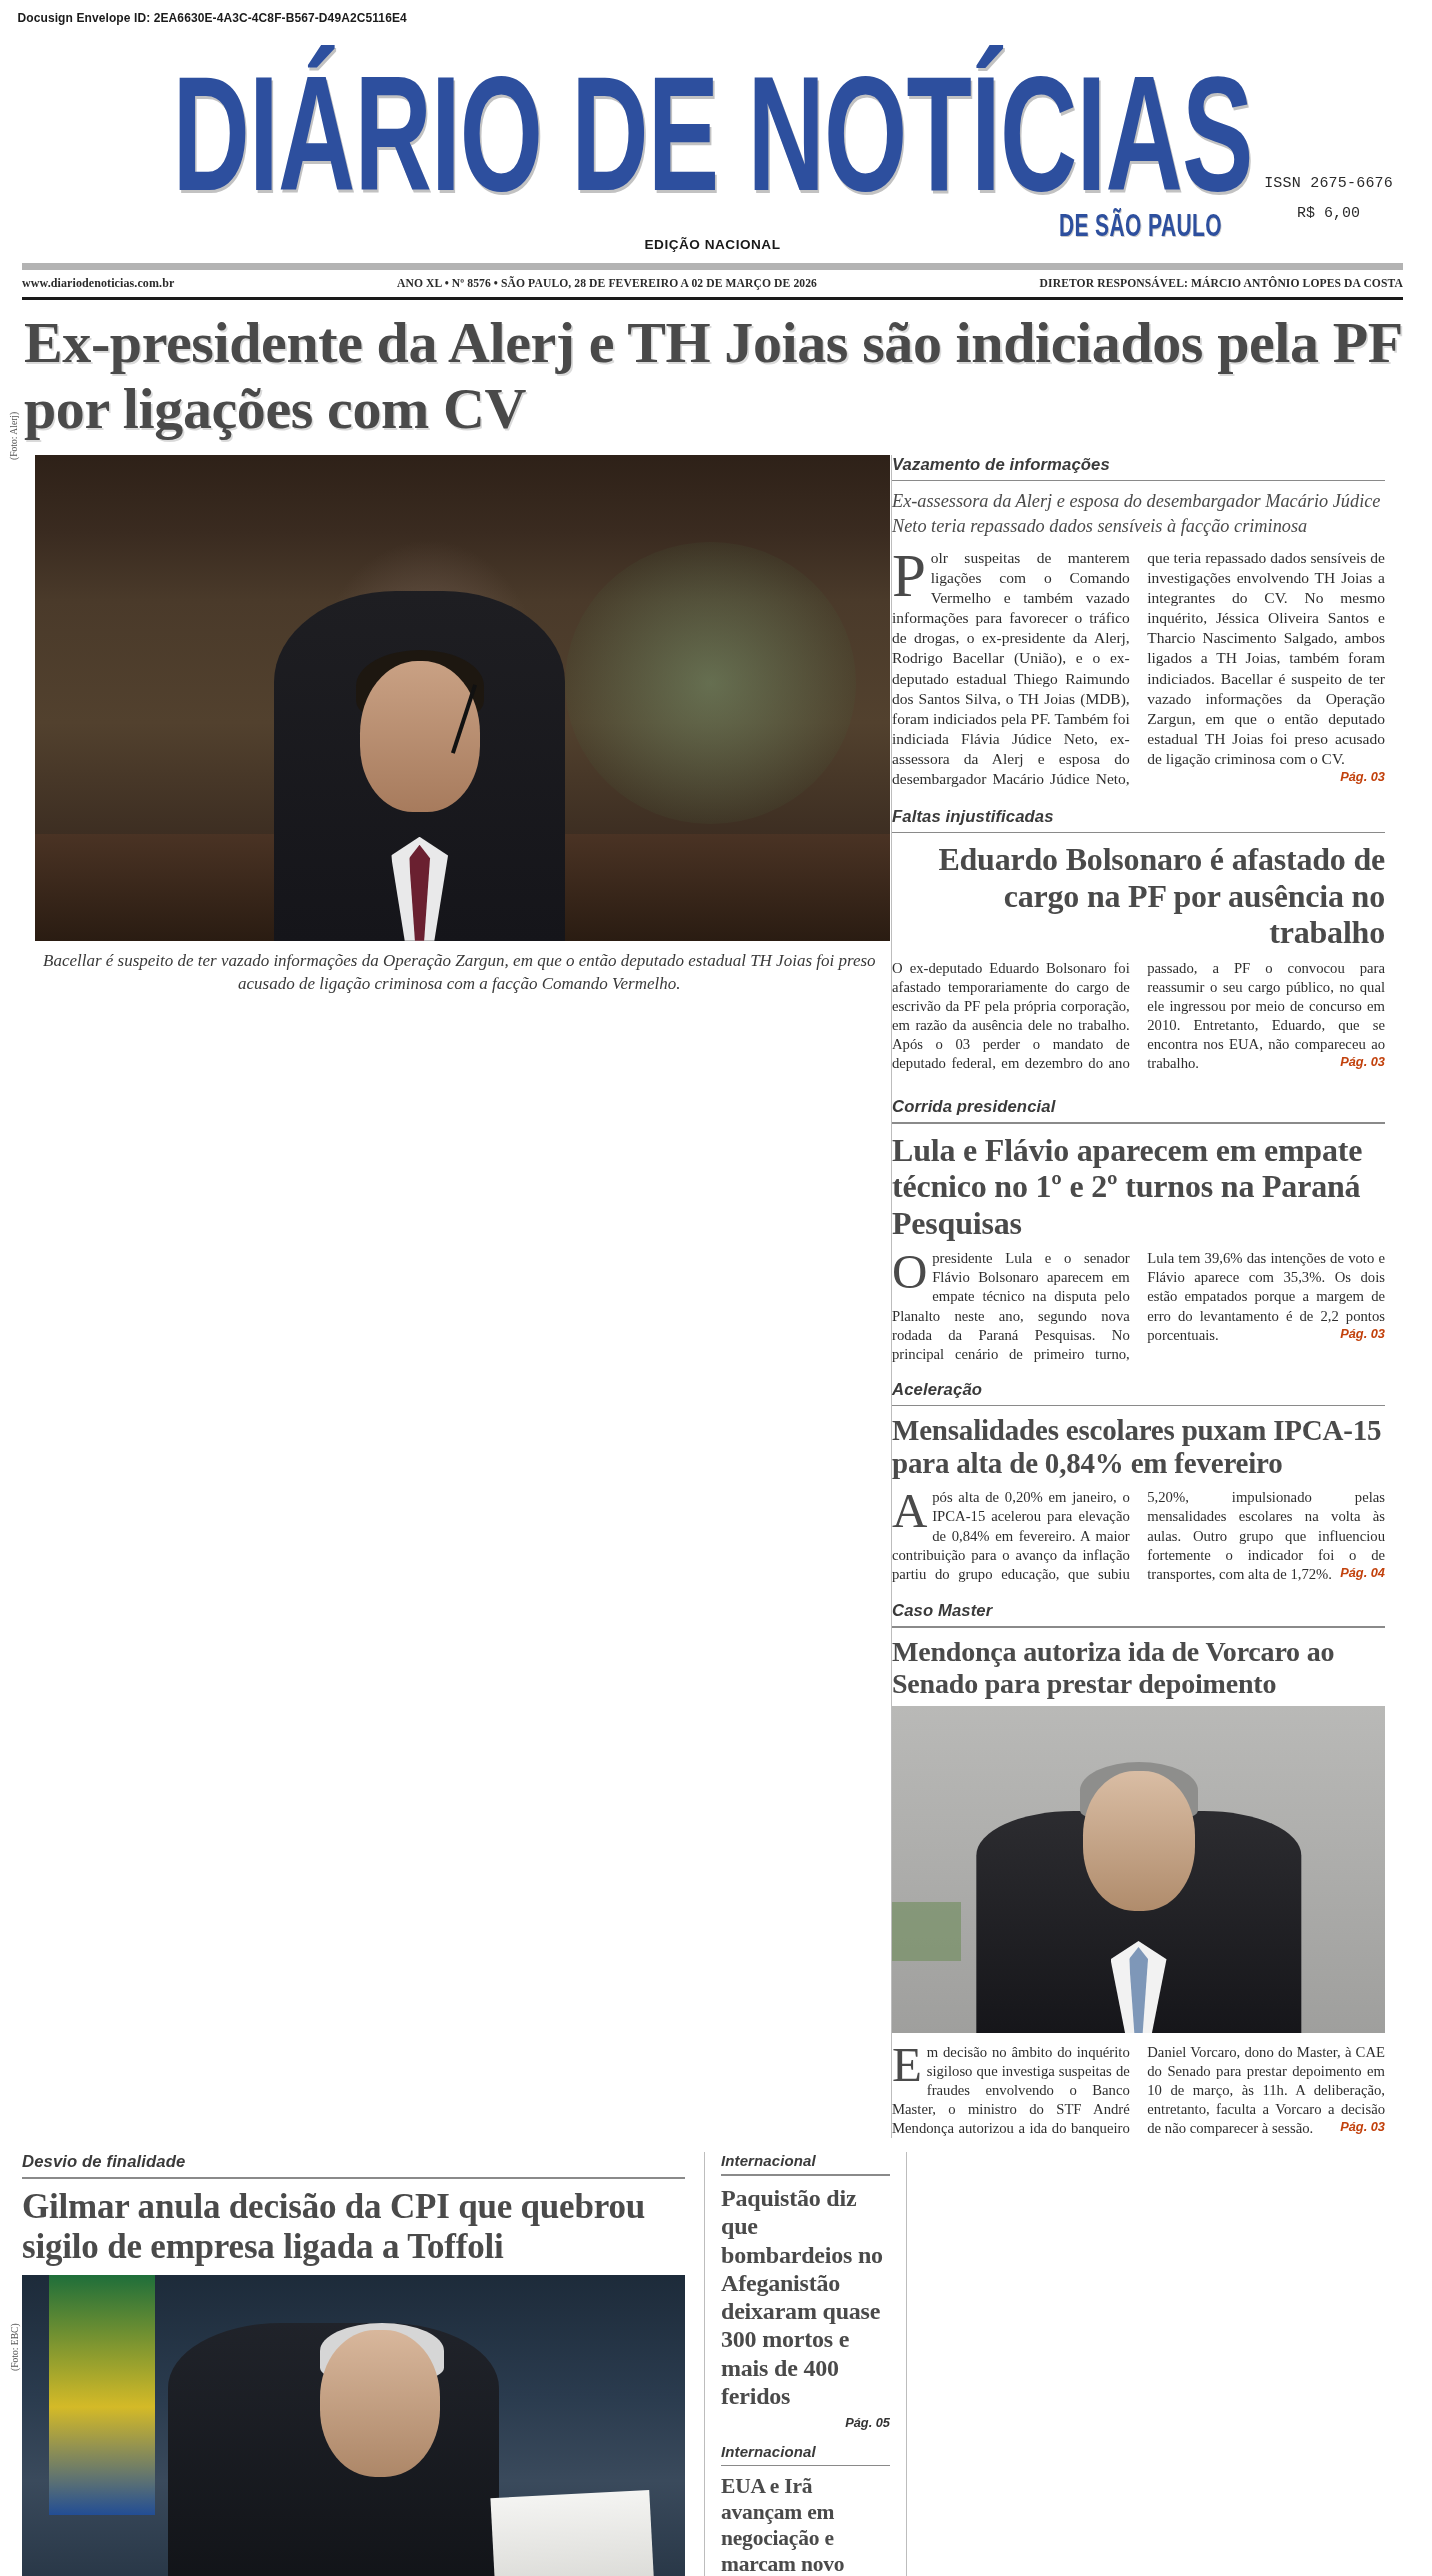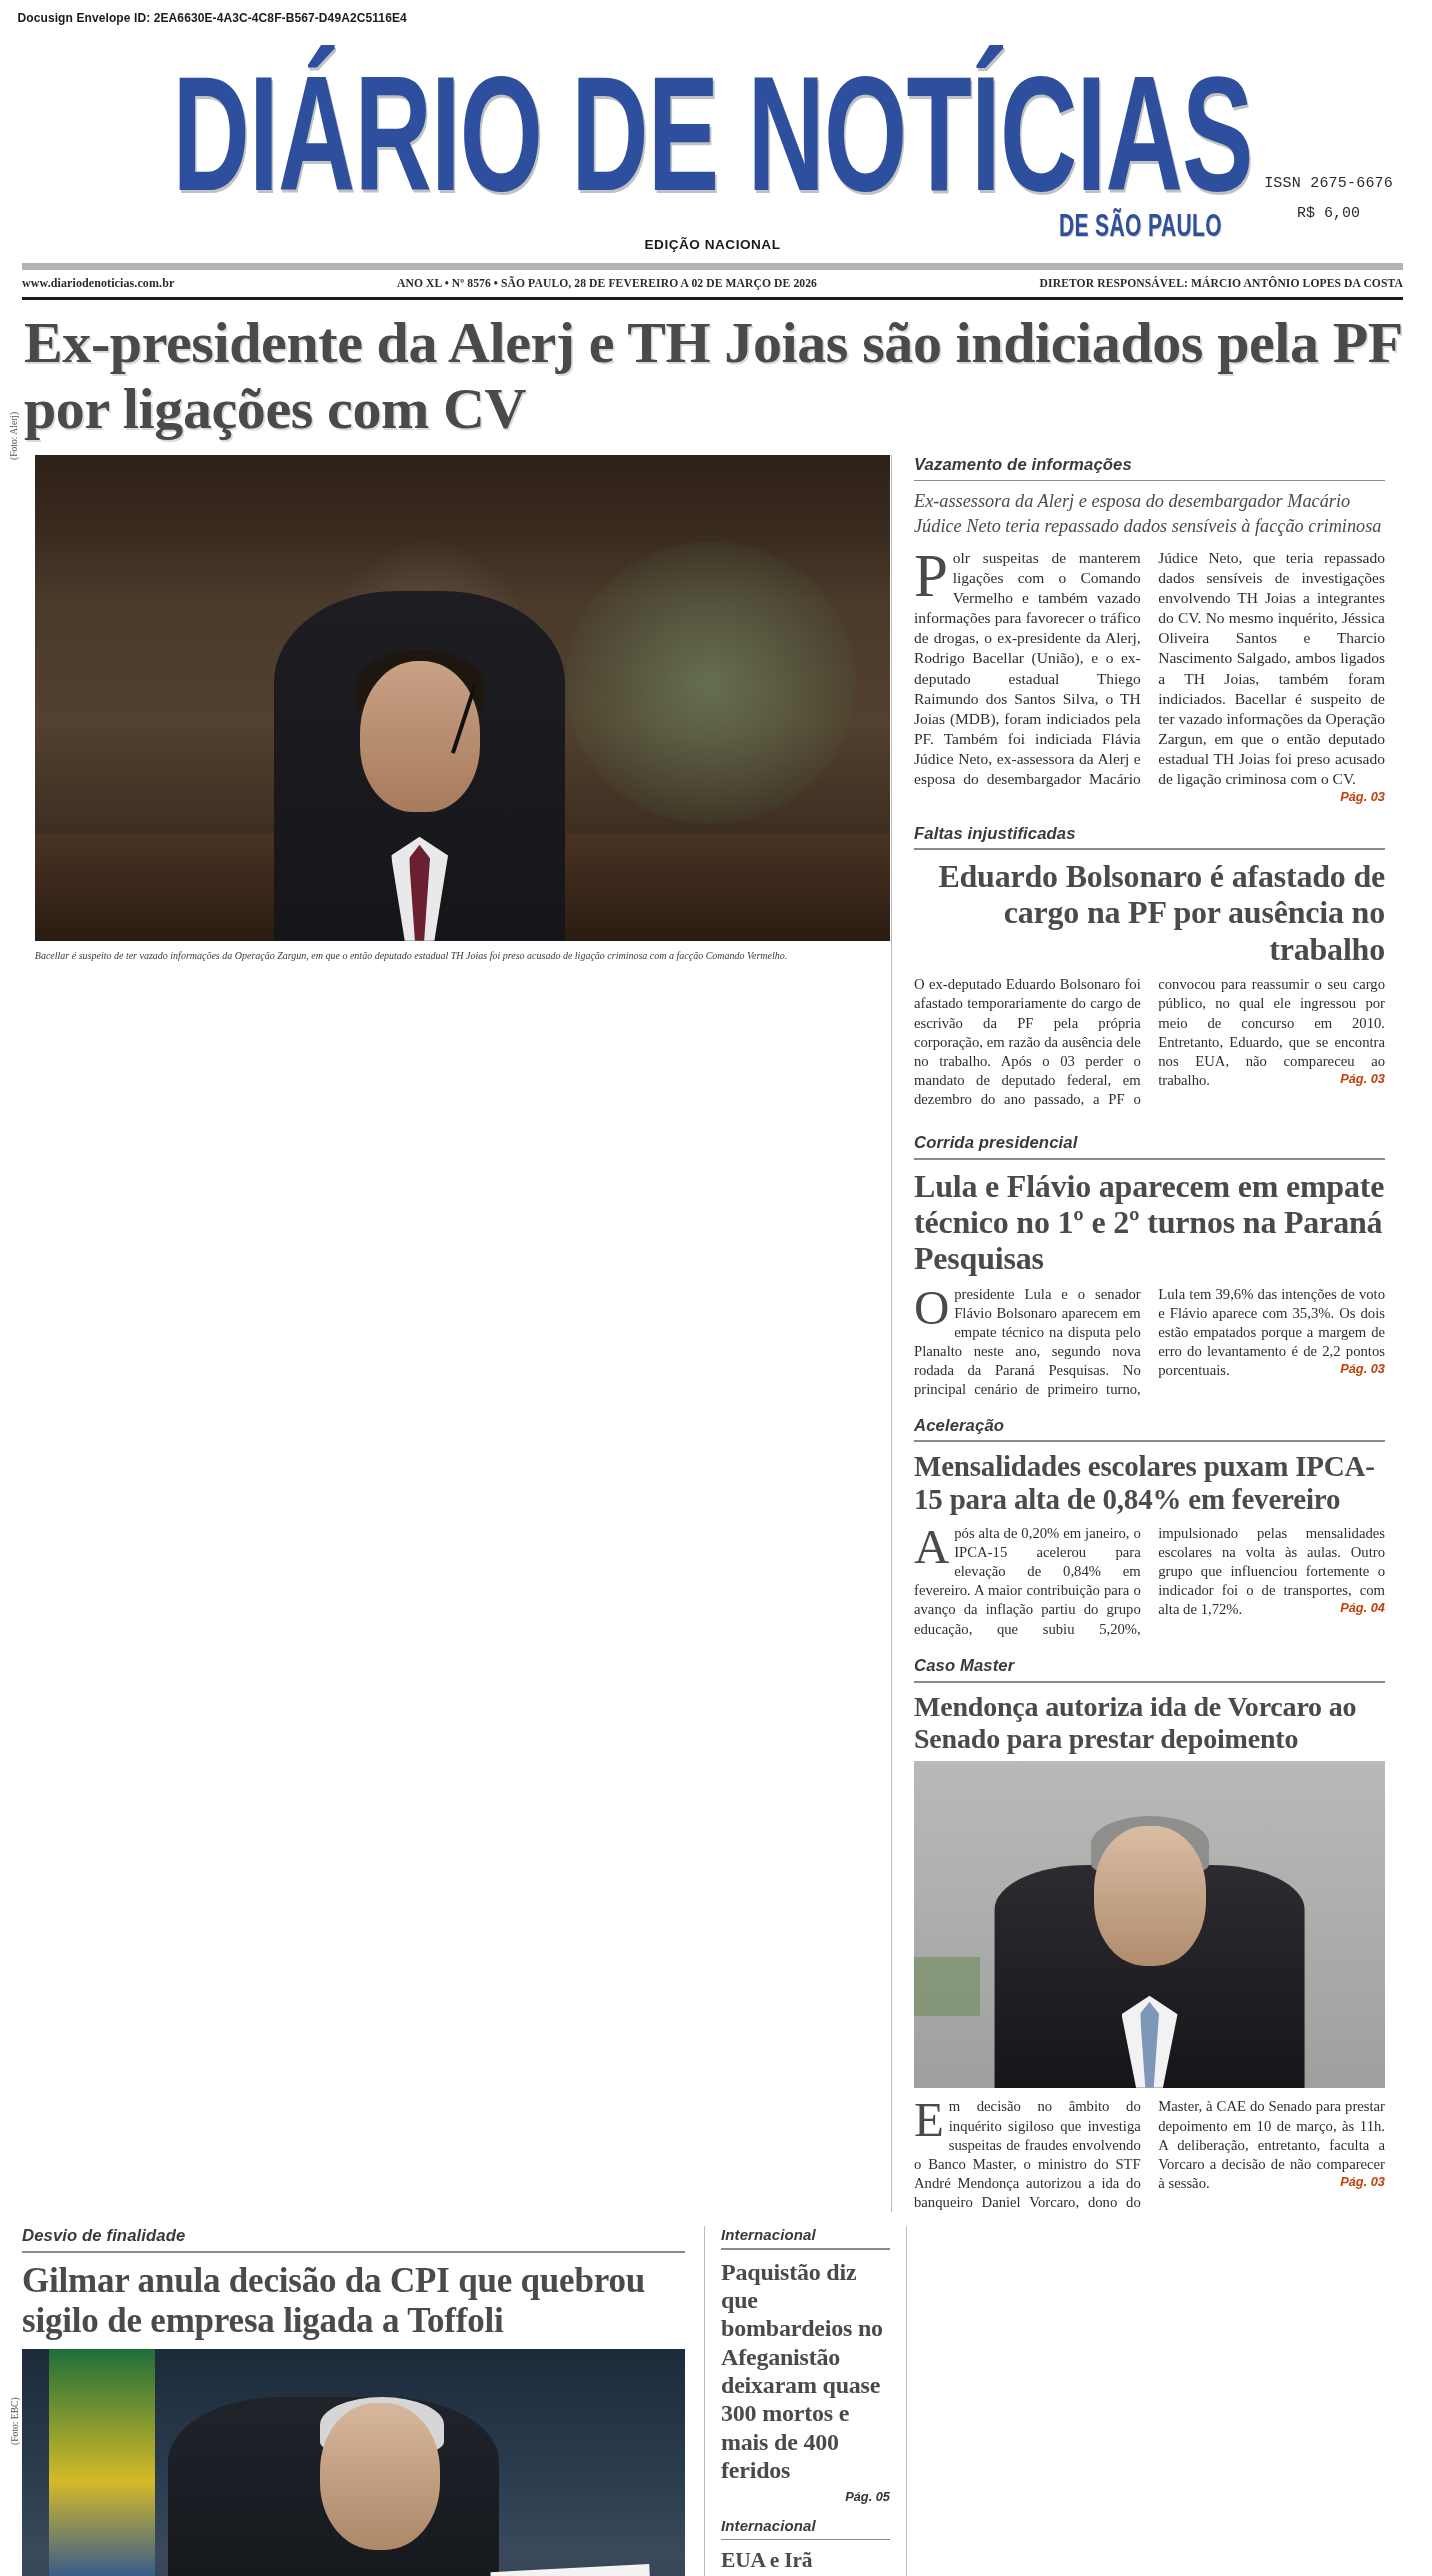--- a/index.html
+++ b/index.html
@@ -75,21 +75,21 @@
     font-size:58px;
     line-height:1.14;
     color:#4a4a4a;
     letter-spacing:-0.4px;
     text-shadow:1.6px 1.6px 0 rgba(150,150,150,.35);
   }
 
   
   .grid-top{ display:flex; margin:12.8px 22px 0 22px; gap:0; }
   .col-photo{ width:869px; position:relative; }
-  .col-lead{ width:494px; padding-left:22px; border-left:0.8px solid #bdbdbd; }
+  .col-lead{ width:494px; border-left:0.8px solid #bdbdbd; }
 
   .photo-credit{
     position:absolute; left:-14.4px; top:4.8px;
     font-family:"Liberation Serif", serif; font-size:9.6px; color:#555;
     transform:rotate(-90deg); transform-origin:left top;
     white-space:nowrap;
   }
   .lead-photo{
     width:855px; height:486px; margin-left:12.8px;
     background:
@@ -132,21 +132,21 @@
     clip-path:polygon(50% 0,100% 14%,72% 100%,28% 100%,0 14%);
   }
   .lp-mic{
     position:absolute; left:50%; top:47%; width:4px; height:72px;
     background:#111; transform:rotate(18deg);
   }
 
   .photo-caption{
     margin:8px 0 0 12.8px; width:849px;
     font-family:"Liberation Serif", serif;
-    font-style:italic; font-size:10px; line-height:1.38; color:#3a3a3a;
+    font-style:italic; font-size:17px; line-height:1.38; color:#3a3a3a;text-align:center;
   }
 
   
   .kicker{
     font-family:"Liberation Sans", sans-serif;
     font-style:italic; font-weight:bold;
     font-size:16.7px; color:#3a3a3a; letter-spacing:0.1px;
   }
   .kicker-rule{ height:1.6px; background:#8a8a8a; margin:4.8px 0 8px 0; }
 

